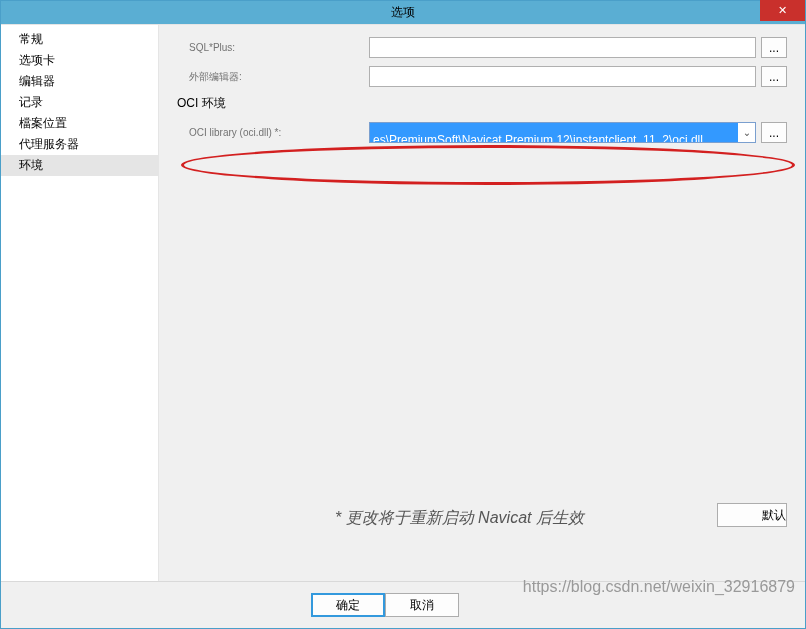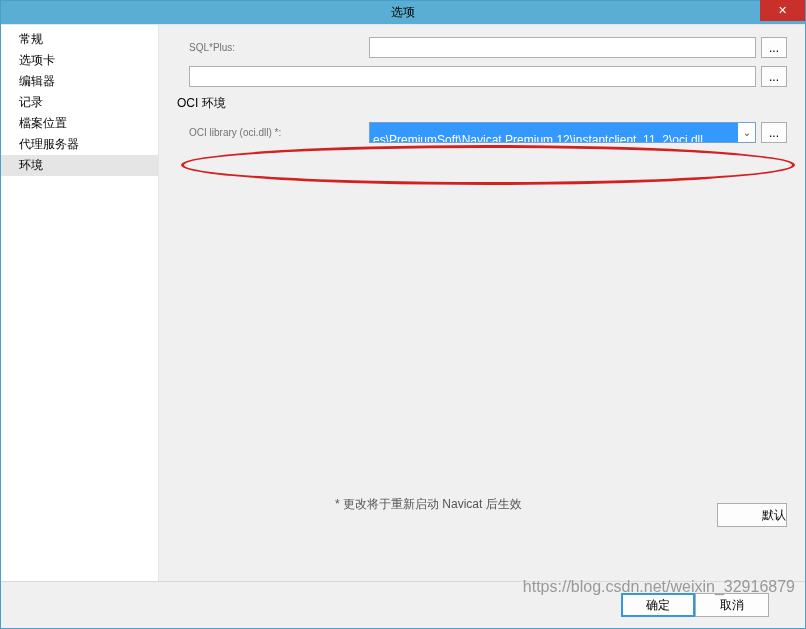--- a/index.html
+++ b/index.html
@@ -17,23 +17,23 @@
   .form-row { display: flex; align-items: center; margin-bottom: 8px; padding-left: 12px; }
   .form-label { width: 180px; font-size: 10px; color: #737373; }
   .form-input { flex: 1; height: 21px; border: 1px solid #b0b0b0; background: #fff; font-size: 12px; padding: 0 4px; margin-right: 5px; }
   .combo-wrap { flex: 1; position: relative; margin-right: 5px; display: flex;}
   .combo-input { width: 100%; height: 21px; border: 1px solid #7a9fcf; background: #fff; font-size: 12px; padding: 0 18px 0 4px; color: #fff; }
   .combo-sel { position: absolute; left: 1px; top: 1px; right: 18px; bottom: 1px; background: #3399ff; color: #fff; font-size: 12px; padding: 8px 3px; line-height: 19px; white-space: nowrap; overflow: hidden; }
   .combo-arrow { position: absolute; right: 1px; top: 1px; width: 16px; height: 19px; background: #fff; display: flex; align-items: center; justify-content: center; font-size: 10px; color: #555; cursor: pointer;}
   .browse-btn { width: 26px; height: 21px; background: #fdfdfd; border: 1px solid #adadad; font-size: 12px; display: flex; align-items: center; justify-content: center; cursor: pointer; }
   .ellipse { position: absolute; border: 3px solid #d32020; border-radius: 50%; pointer-events: none; }
   .ell1 { left: 180px; top: 144px; width: 614px; height: 40px; }
-  .note { position: absolute; left: 176px; bottom: 68px; font-size: 12px; color: #555; }
+  .note { position: absolute; left: 176px; bottom: 52px; font-size: 16px; color: #555; font-style: italic; }
   .default-btn { position: absolute; right: 18px; bottom: 54px; width: 70px; height: 24px; border: 1px solid #adadad; background: #fdfdfd; font-size: 12px; display: flex; align-items: center; justify-content: flex-end; cursor: pointer; margin-top: 20px;}
-  .footer { height: 47px; border-top: 1px solid #d9d9d9; background: #f0f0f0; display: flex; align-items: center; justify-content: flex-end; padding-right: 36px; }
+  .footer { height: 47px; border-top: 1px solid #d9d9d9; background: #f0f0f0; display: flex; align-items: center; justify-content: center; padding-right: 36px; }
   .footer-btn { width: 74px; height: 24px; border: 1px solid #adadad; background: #fdfdfd; font-size: 12px; display: flex; align-items: center; justify-content: center; cursor: pointer; }
   .footer-btn.primary { border: 2px solid #3399dd; }
   .watermark { position: absolute; right: 10px; bottom: 32px; font-size: 16px; color: #999; pointer-events: none; z-index: 5;}
 </style>
 </head>
 <body>
 
 <div class="window">
   <div class="titlebar">
     <span class="titlebar-title">选项</span>
@@ -57,20 +57,21 @@
 
       <div class="form-row">
         <div class="form-label">SQL*Plus:</div>
         <input class="form-input" value="" style="">
         <div class="browse-btn">
             <span>...</span>
           </div>
       </div>
 
       <div class="form-row">
+        <div class="form-label">外部编辑器:</div>
         <input class="form-input" value="" style="">
         <div class="browse-btn">
             <span>...</span>
           </div>
       </div>
 
       <div class="section-title" style="margin-top:8px">OCI 环境</div>
 
       <div class="form-row">
         <div class="form-label">OCI library (oci.dll) *:</div>

